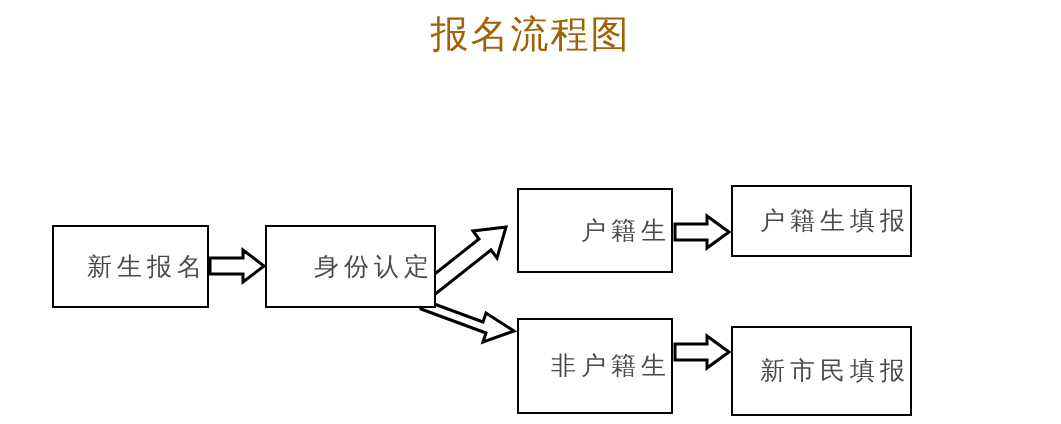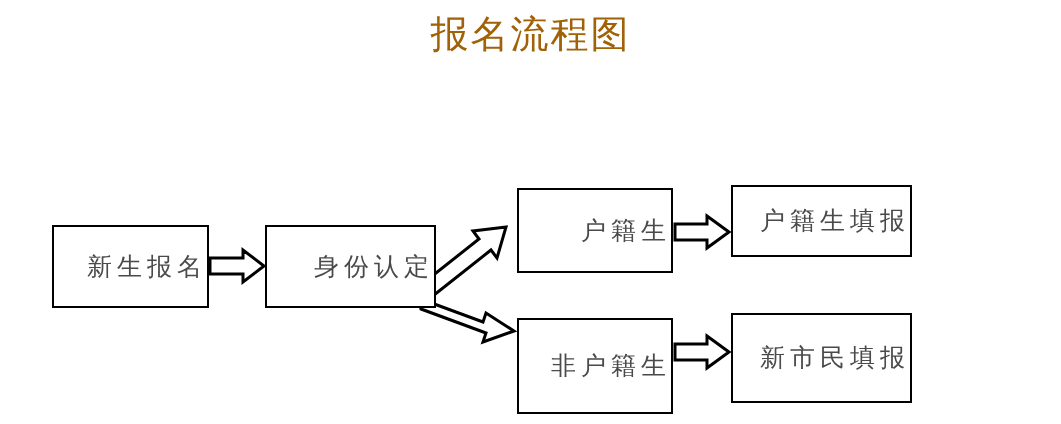--- a/index.html
+++ b/index.html
@@ -51,21 +51,21 @@
     text-indent: 5px;
     color: #4a4a4a;
     white-space: nowrap;
     font-family: "DejaVu Serif", "Liberation Serif", serif;
   }
   #node-xinsheng-baoming { left: 52px;  top: 225px; width: 157px; height: 83px; }
   #node-shenfen-rending  { left: 265px; top: 225px; width: 171px; height: 83px; }
   #node-huji-sheng       { left: 517px; top: 188px; width: 156px; height: 85px; }
   #node-huji-sheng-tianbao { left: 731px; top: 185px; width: 181px; height: 72px; }
   #node-feihuji-sheng    { left: 517px; top: 318px; width: 156px; height: 96px; }
-  #node-xinshimin-tianbao { left: 731px; top: 313px; width: 181px; height: 90px; }
+  #node-xinshimin-tianbao { left: 731px; top: 326px; width: 181px; height: 90px; }
 
   #connector-layer {
     position: absolute;
     left: 0;
     top: 0;
     width: 1061px;
     height: 424px;
     pointer-events: none;
   }
   .block-arrow {

